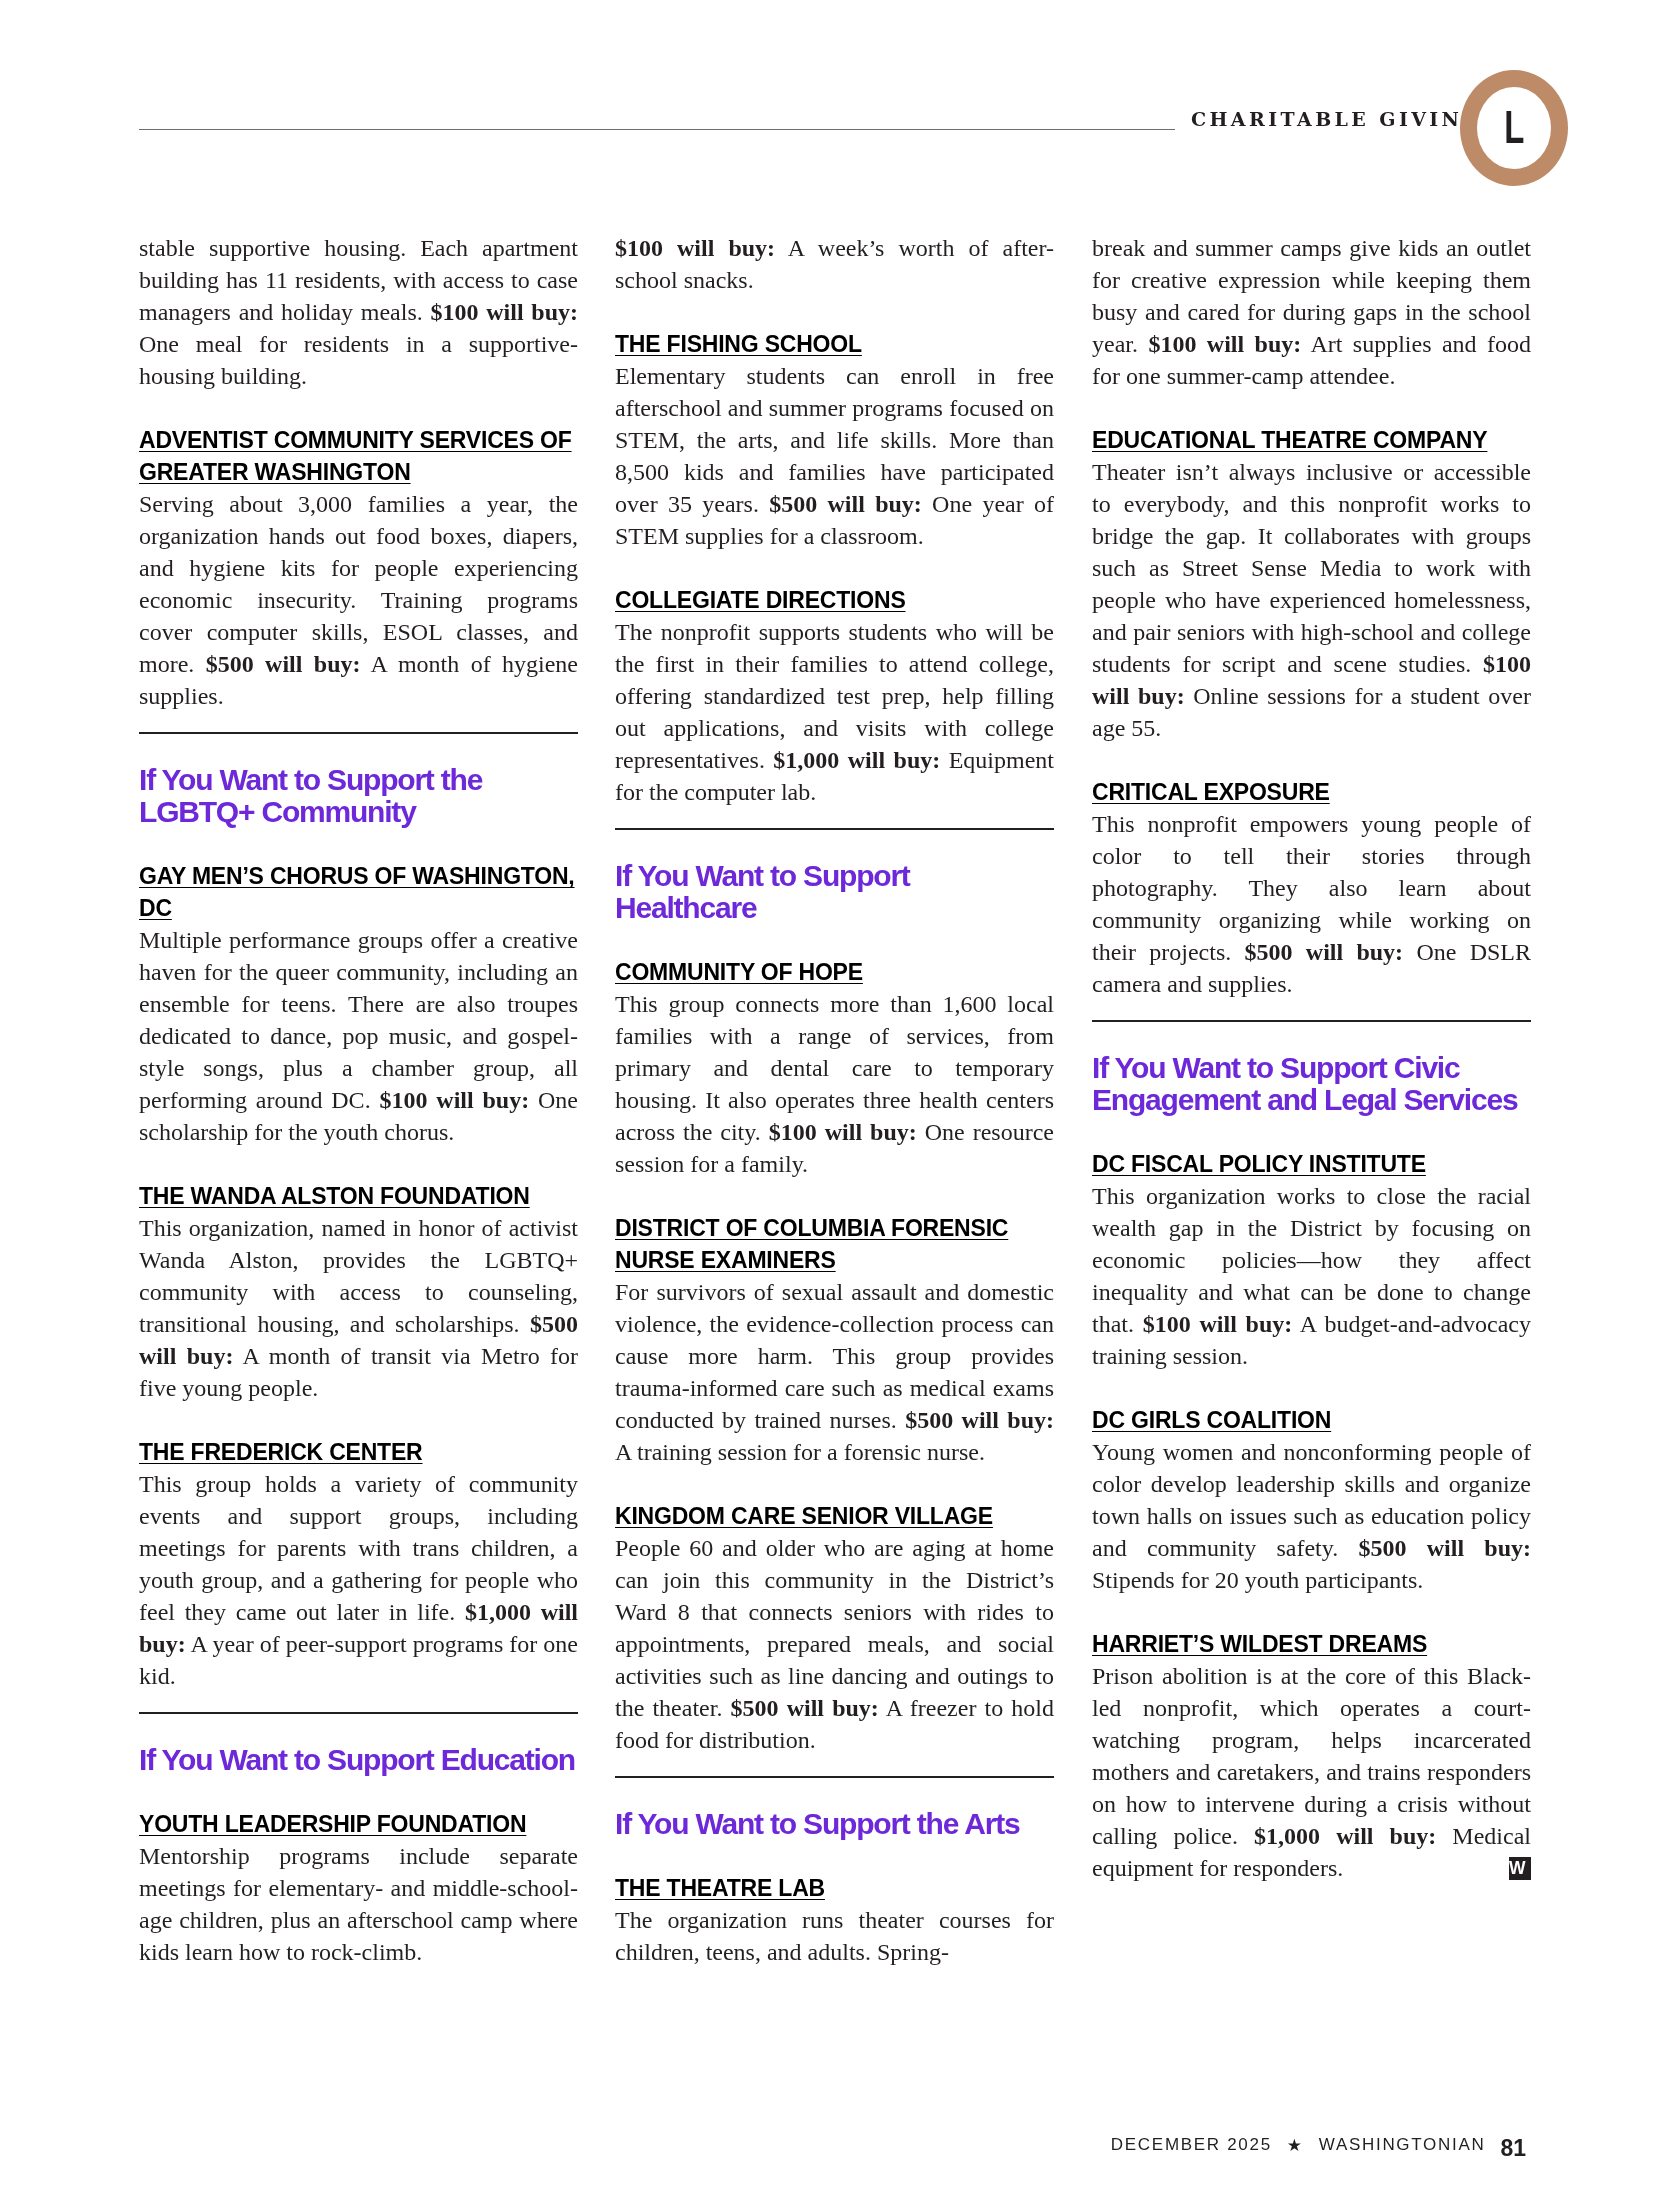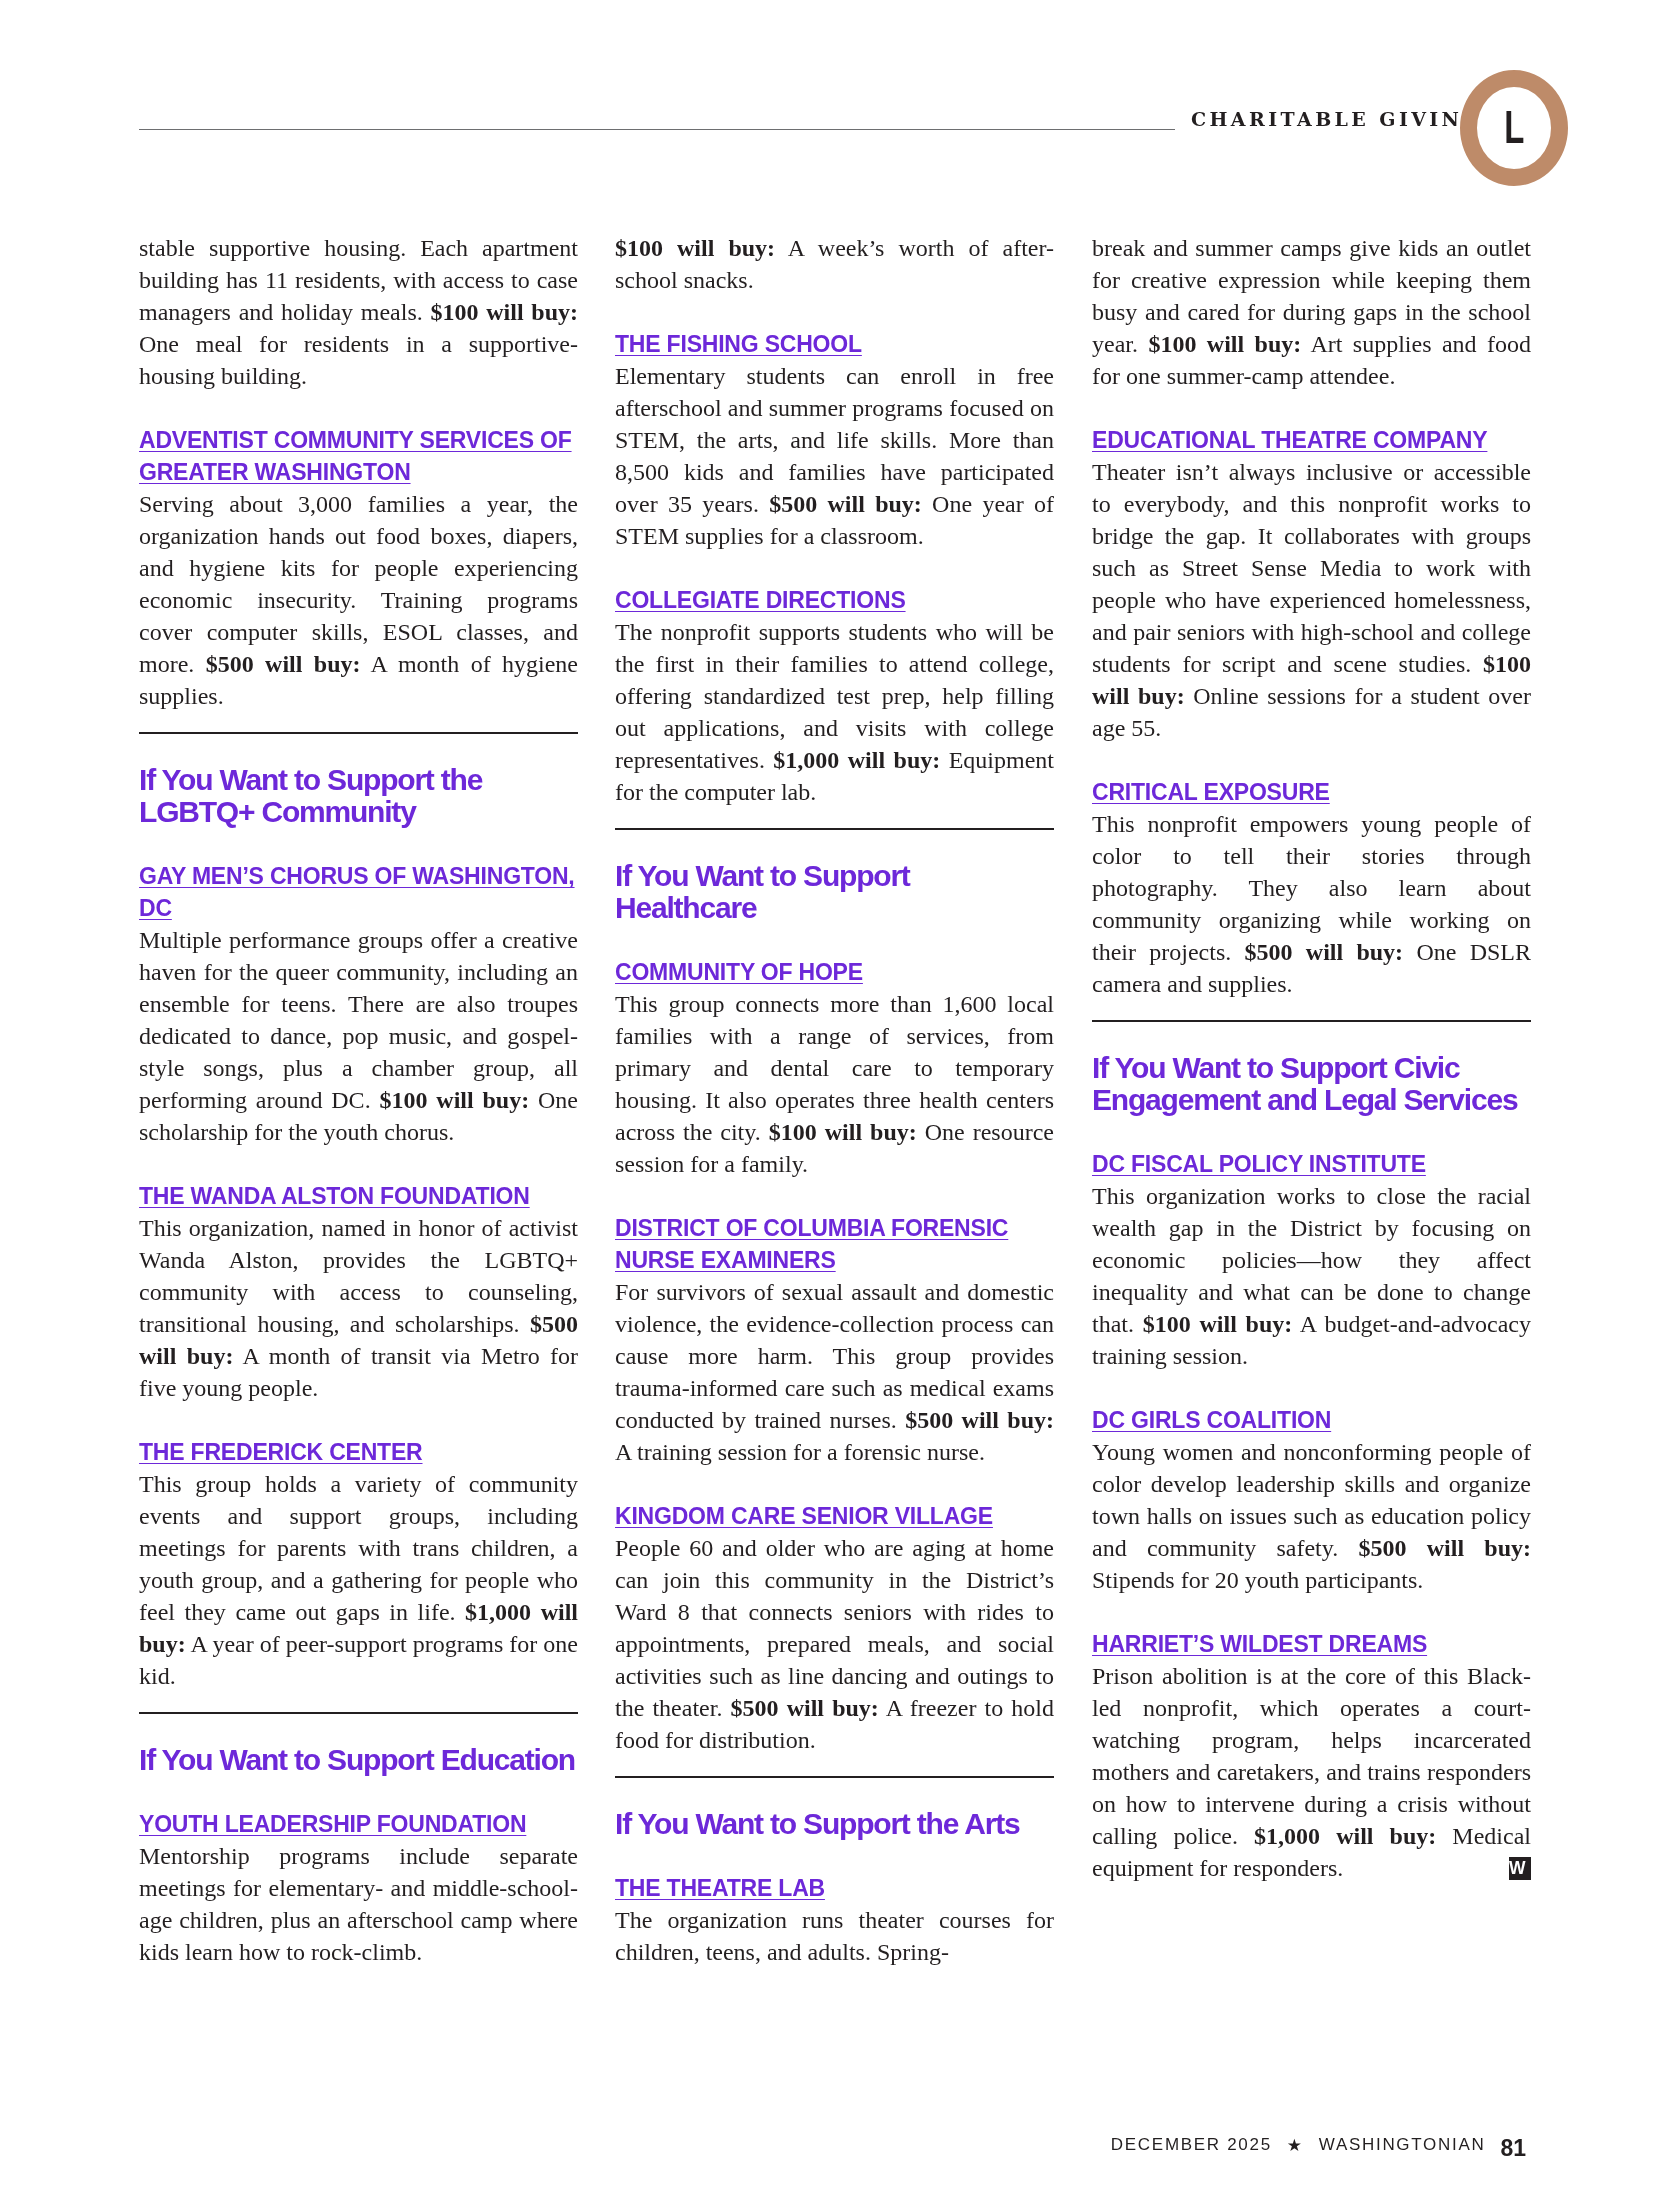--- a/index.html
+++ b/index.html
@@ -9,21 +9,21 @@
   .ring { position:absolute; left:1460px; top:70px; width:108px; height:116px; border-radius:50%; box-sizing:border-box; border:17.5px solid #be8b69; background:#fff; display:flex; align-items:center; justify-content:center; }
   .ring span { font-family:"Liberation Sans", sans-serif; font-size:47px; font-weight:bold; color:#231f20; transform:scaleX(0.7); margin-top:-2.7px; }
 
   .col { position:absolute; top:232px; width:439px; }
   .col1 { left:139px; }
   .col2 { left:615px; }
   .col3 { left:1092px; }
 
   .p { font-family:"Liberation Serif", serif; font-size:24px; line-height:32px; margin:0; text-align:justify; text-align-last:left; hyphens:manual; }
   .p b { font-weight:bold; }
-  .org { font-family:"Liberation Sans", sans-serif; font-weight:bold; font-size:23px; line-height:32px; color:#6d28d9; text-decoration:underline; text-decoration-thickness:1.3px; text-underline-offset:3.4px; margin:0; letter-spacing:-0.2px; cursor:pointer; }
+  .org { font-family:"Liberation Sans", sans-serif; font-weight:bold; font-size:23px; line-height:32px; color:#000000; text-decoration:underline; text-decoration-thickness:1.3px; text-underline-offset:3.4px; margin:0; letter-spacing:-0.2px; cursor:pointer; }
   .gap { height:32px; }
   .rule { height:2.7px; background:#231f20; margin:19.5px 0 30px 0; }
   .sec { font-family:"Liberation Sans", sans-serif; font-weight:bold; font-size:30px; line-height:32px; letter-spacing:-1.2px; margin:12px 0 32px 0; color:#6d28d9; }
 
   .w-logo { display:inline-block; float:right; width:22px; height:23px; background:#231f20; color:#fff; font-family:"Liberation Sans", sans-serif; font-weight:bold; font-size:17.5px; line-height:23px; text-align:center; margin-top:4.7px; }
 
   .footer { position:absolute; top:2135px; right:143px; font-family:"Liberation Sans", sans-serif; font-size:17px; letter-spacing:1.7px; color:#231f20; white-space:nowrap; display:flex; align-items:flex-start; gap:15px; }
   .footer .pg { font-weight:bold; font-size:23px; letter-spacing:0; margin-left:0; }
 </style>
 </head>
@@ -42,21 +42,21 @@
     <p class="p"><span>Serving about 3,000 families a year, the organization hands out food boxes, diapers, and hygiene kits for people experiencing economic insecurity. Training programs cover computer skills, ESOL classes, and more. </span><b>$500 will buy:</b><span> A month of hygiene supplies.</span></p>
     <div class="rule"></div>
     <h2 class="sec">If You Want to Support the LGBTQ+ Community</h2>
     <p class="org"><span>GAY MEN’S CHORUS OF WASHINGTON, DC</span></p>
     <p class="p"><span>Multiple performance groups offer a creative haven for the queer community, including an ensemble for teens. There are also troupes dedicated to dance, pop music, and gospel-style songs, plus a chamber group, all performing around DC. </span><b>$100 will buy:</b><span> One scholarship for the youth chorus.</span></p>
     <div class="gap"></div>
     <p class="org"><span>THE WANDA ALSTON FOUNDATION</span></p>
     <p class="p"><span>This organization, named in honor of activist Wanda Alston, provides the LGBTQ+ community with access to counseling, transitional housing, and scholarships. </span><b>$500 will buy:</b><span> A month of transit via Metro for five young people.</span></p>
     <div class="gap"></div>
     <p class="org"><span>THE FREDERICK CENTER</span></p>
-    <p class="p"><span>This group holds a variety of community events and support groups, including meetings for parents with trans children, a youth group, and a gathering for people who feel they came out gaps in life. </span><b>$1,000 will buy:</b><span> A year of peer-support programs for one kid.</span></p>
+    <p class="p"><span>This group holds a variety of community events and support groups, including meetings for parents with trans children, a youth group, and a gathering for people who feel they came out later in life. </span><b>$1,000 will buy:</b><span> A year of peer-support programs for one kid.</span></p>
     <div class="rule"></div>
     <h2 class="sec">If You Want to Support Education</h2>
     <p class="org"><span>YOUTH LEADERSHIP FOUNDATION</span></p>
     <p class="p"><span>Mentorship programs include separate meetings for elementary- and middle-school-age children, plus an afterschool camp where kids learn how to rock-climb.</span><b></b><span></span></p>
   </div>
 <div class="col col2">
     <p class="p"><span></span><b>$100 will buy:</b><span> A week’s worth of after-school snacks.</span></p>
     <div class="gap"></div>
     <p class="org"><span>THE FISHING SCHOOL</span></p>
     <p class="p"><span>Elementary students can enroll in free afterschool and summer programs focused on STEM, the arts, and life skills. More than 8,500 kids and families have participated over 35 years. </span><b>$500 will buy:</b><span> One year of STEM supplies for a classroom.</span></p>

